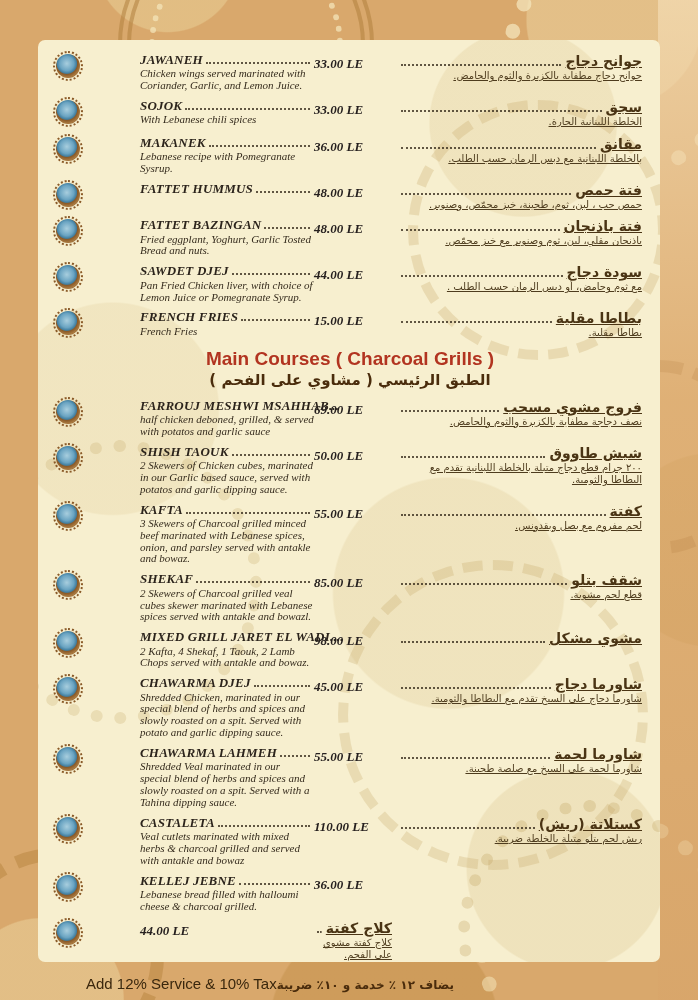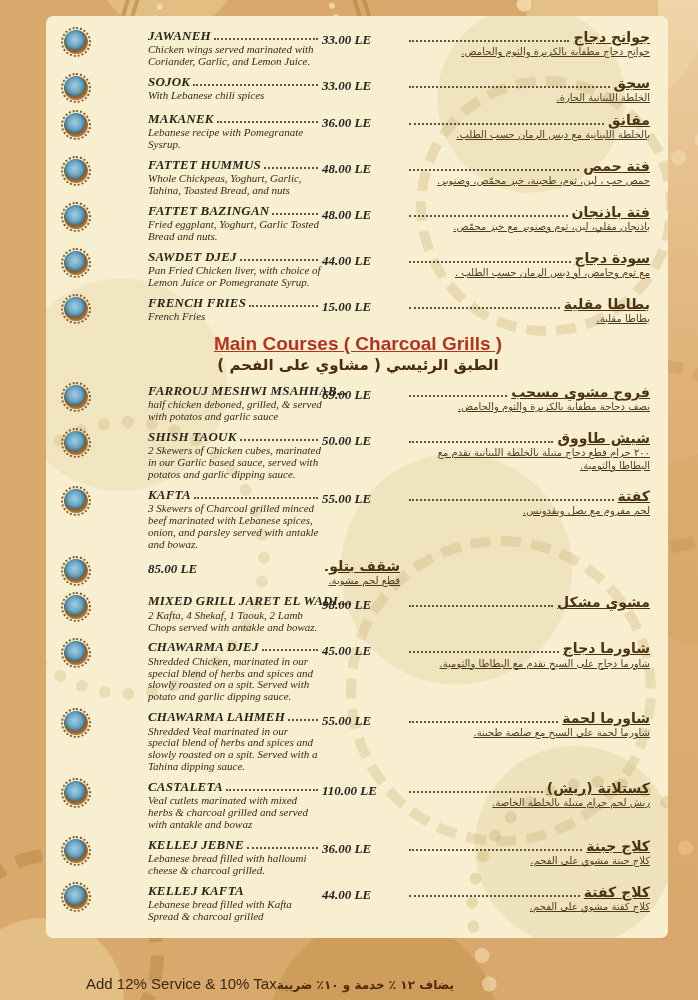--- a/index.html
+++ b/index.html
@@ -17,28 +17,27 @@
   .orn{position:absolute;border-radius:50%;pointer-events:none;}
   .orn.o1{left:118px;top:-84px;width:230px;height:230px;border:13px double rgba(176,128,62,.55);}
   .orn.o1:after{content:"";position:absolute;inset:18px;border:6px dotted rgba(243,228,185,.75);border-radius:50%;}
   .orn.o2{right:-44px;top:-60px;width:210px;height:210px;border:15px dotted rgba(246,232,192,.7);}
   .orn.o3{right:-58px;top:360px;width:170px;height:170px;border:12px dashed rgba(168,112,48,.45);}
   .orn.o4{left:-52px;bottom:-64px;width:190px;height:190px;border:13px dashed rgba(186,136,68,.55);}
   .orn.o5{right:-36px;bottom:-70px;width:230px;height:230px;border:15px dotted rgba(242,224,178,.6);}
   .right-strip{position:absolute;right:0;top:0;width:40px;height:100%;
     background:linear-gradient(180deg, rgba(243,219,178,.75), rgba(228,183,126,.55) 40%, rgba(216,164,105,.45));}
 
-  .panel{position:absolute;left:38px;top:16px;width:622px;height:922px;border-radius:7px;
+  .panel{position:absolute;left:38px;top:40px;width:622px;height:922px;border-radius:7px;
     background-color:#f7efcf;overflow:hidden;
     background-image:
       radial-gradient(circle 150px at 78% 9%, rgba(210,182,120,.20) 0 62%, transparent 63%),
       radial-gradient(circle 170px at 12% 40%, rgba(210,182,120,.17) 0 62%, transparent 63%),
       radial-gradient(circle 185px at 66% 60%, rgba(205,176,112,.18) 0 62%, transparent 63%),
       radial-gradient(circle 160px at 85% 90%, rgba(205,176,112,.20) 0 62%, transparent 63%);
-    margin-left: 8px;
   }
   .porn{position:absolute;border-radius:50%;pointer-events:none;}
   .porn.p1{left:370px;top:60px;width:240px;height:240px;border:10px dashed rgba(196,166,100,.28);}
   .porn.p2{left:-60px;top:400px;width:260px;height:260px;border:12px dotted rgba(196,166,100,.25);}
   .porn.p3{left:300px;top:520px;width:290px;height:290px;border:10px dashed rgba(190,158,92,.25);}
   .porn.p4{left:420px;top:760px;width:240px;height:240px;border:12px dotted rgba(190,158,92,.28);}
 
   .content{position:relative;z-index:2;padding:13px 12px 0 14px;}
 
   .row{display:grid;grid-template-columns:88px 174px 84px 1fr;margin-bottom:7px;align-items:start;}
@@ -51,21 +50,21 @@
   .leader{flex:1 1 auto;min-width:0;border-bottom:2px dotted rgba(58,46,30,.8);margin:0 4px 3px 3px;}
   .en-desc{font:italic 11px/1.08 "Liberation Serif",serif;color:#352b1d;margin-top:1px;}
   .price-col{padding-top:1px;}
   .price{font:italic 600 13px/1.1 "Liberation Serif",serif;color:#26201f;white-space:nowrap;}
   .ar-col{direction:rtl;padding-right:6px;}
   .ar-name-line{display:flex;align-items:baseline;}
   .ar-name{font:700 14px/1.15 "DejaVu Sans",sans-serif;color:#4a3414;white-space:nowrap;flex-shrink:0;text-decoration:underline;}
   .ar-desc{font:10px/1.25 "DejaVu Sans",sans-serif;color:#4e3c1e;margin-top:1px;text-decoration:underline;}
 
   .section-header{text-align:center;margin:8px 0 9px;}
-  .hdr-en{font:600 19px/1.15 "Liberation Sans",sans-serif;color:#b23420;text-decoration:underline;}
+  .hdr-en{font:600 19px/1.15 "Liberation Sans",sans-serif;color:#b23420;}
   .hdr-ar{font:700 15px/1.25 "DejaVu Sans",sans-serif;color:#4a2c0c;margin-top:1px;}
 
   .footer{position:absolute;left:86px;right:52px;bottom:7px;display:flex;justify-content:flex-start;align-items:baseline;z-index:3;}
   .foot-en{font:15px/1.2 "Liberation Sans",sans-serif;color:#3a270d;}
   .foot-ar{font:700 12px/1.2 "DejaVu Sans",sans-serif;color:#4a2c0c;direction:rtl;}
 </style>
 </head>
 <body>
 
 <div class="frame">
@@ -155,21 +154,20 @@
 
   <div class="row">
     <div class="icon-col">
       <span class="seal"></span>
     </div>
     <div class="en-col">
       <div class="name-line">
         <span class="en-name">FATTET HUMMUS</span>
         <span class="leader en"></span>
       </div>
-      <div class="en-desc">Whole Chickpeas, Yoghurt, Garlic, Tahina, Toasted Bread, and nuts</div>
     </div>
     <div class="price-col">
       <span class="price">48.00  LE</span>
     </div>
     <div class="ar-col">
       <div class="ar-name-line">
         <span class="ar-name">فتة حمص</span>
         <span class="leader ar"></span>
       </div>
       <div class="ar-desc">حمص حب ، لبن، ثوم، طحينة، خبز محمّص، وصنوبر.</div>
@@ -318,20 +316,27 @@
         <span class="leader ar"></span>
       </div>
       <div class="ar-desc">لحم مفروم مع بصل وبقدونس.</div>
     </div>
   </div>
 
   <div class="row">
     <div class="icon-col">
       <span class="seal"></span>
     </div>
+    <div class="en-col">
+      <div class="name-line">
+        <span class="en-name">SHEKAF</span>
+        <span class="leader en"></span>
+      </div>
+      <div class="en-desc">2 Skewers of Charcoal grilled veal cubes skewer marinated with Lebanese spices  served with antakle and bowazl.</div>
+    </div>
     <div class="price-col">
       <span class="price">85.00  LE</span>
     </div>
     <div class="ar-col">
       <div class="ar-name-line">
         <span class="ar-name">شقف بتلو</span>
         <span class="leader ar"></span>
       </div>
       <div class="ar-desc">قطع لحم مشوية.</div>
     </div>
@@ -417,57 +422,43 @@
       <div class="en-desc">Veal cutlets marinated with mixed herbs &amp; charcoal grilled and  served with antakle and bowaz</div>
     </div>
     <div class="price-col">
       <span class="price">110.00  LE</span>
     </div>
     <div class="ar-col">
       <div class="ar-name-line">
         <span class="ar-name">كستلاتة (ريش)</span>
         <span class="leader ar"></span>
       </div>
-      <div class="ar-desc">ريش لحم جرام متبلة بالخلطة الخاصة.</div>
+      <div class="ar-desc">ريش لحم بتلو متبلة بالخلطة ضريبة.</div>
     </div>
   </div>
 
   <div class="row">
     <div class="icon-col">
       <span class="seal"></span>
     </div>
     <div class="en-col">
       <div class="name-line">
         <span class="en-name">KELLEJ JEBNE</span>
         <span class="leader en"></span>
       </div>
       <div class="en-desc">Lebanese bread filled with halloumi cheese &amp; charcoal grilled.</div>
     </div>
     <div class="price-col">
       <span class="price">36.00  LE</span>
     </div>
-    <div class="ar-col">
-      <div class="ar-name-line">
-        <span class="ar-name">كلاج جبنة</span>
-        <span class="leader ar"></span>
-      </div>
-      <div class="ar-desc">كلاج جبنة مشوي على الفحم.</div>
-    </div>
-  </div>
-
-  <div class="row">
-    <div class="icon-col">
-      <span class="seal"></span>
-    </div>
-    <div class="en-col">
-      <div class="name-line">
-        <span class="en-name">KELLEJ KAFTA</span>
-        <span class="leader en" style="visibility: hidden;"></span>
-      </div>
-      <div class="en-desc">Lebanese bread filled with Kafta Spread &amp; charcoal grilled</div>
+  </div>
+
+  <div class="row">
+    <div class="icon-col">
+      <span class="seal"></span>
     </div>
     <div class="price-col">
       <span class="price">44.00  LE</span>
     </div>
     <div class="ar-col">
       <div class="ar-name-line">
         <span class="ar-name">كلاج كفتة</span>
         <span class="leader ar"></span>
       </div>
       <div class="ar-desc">كلاج كفتة مشوي على الفحم.</div>

